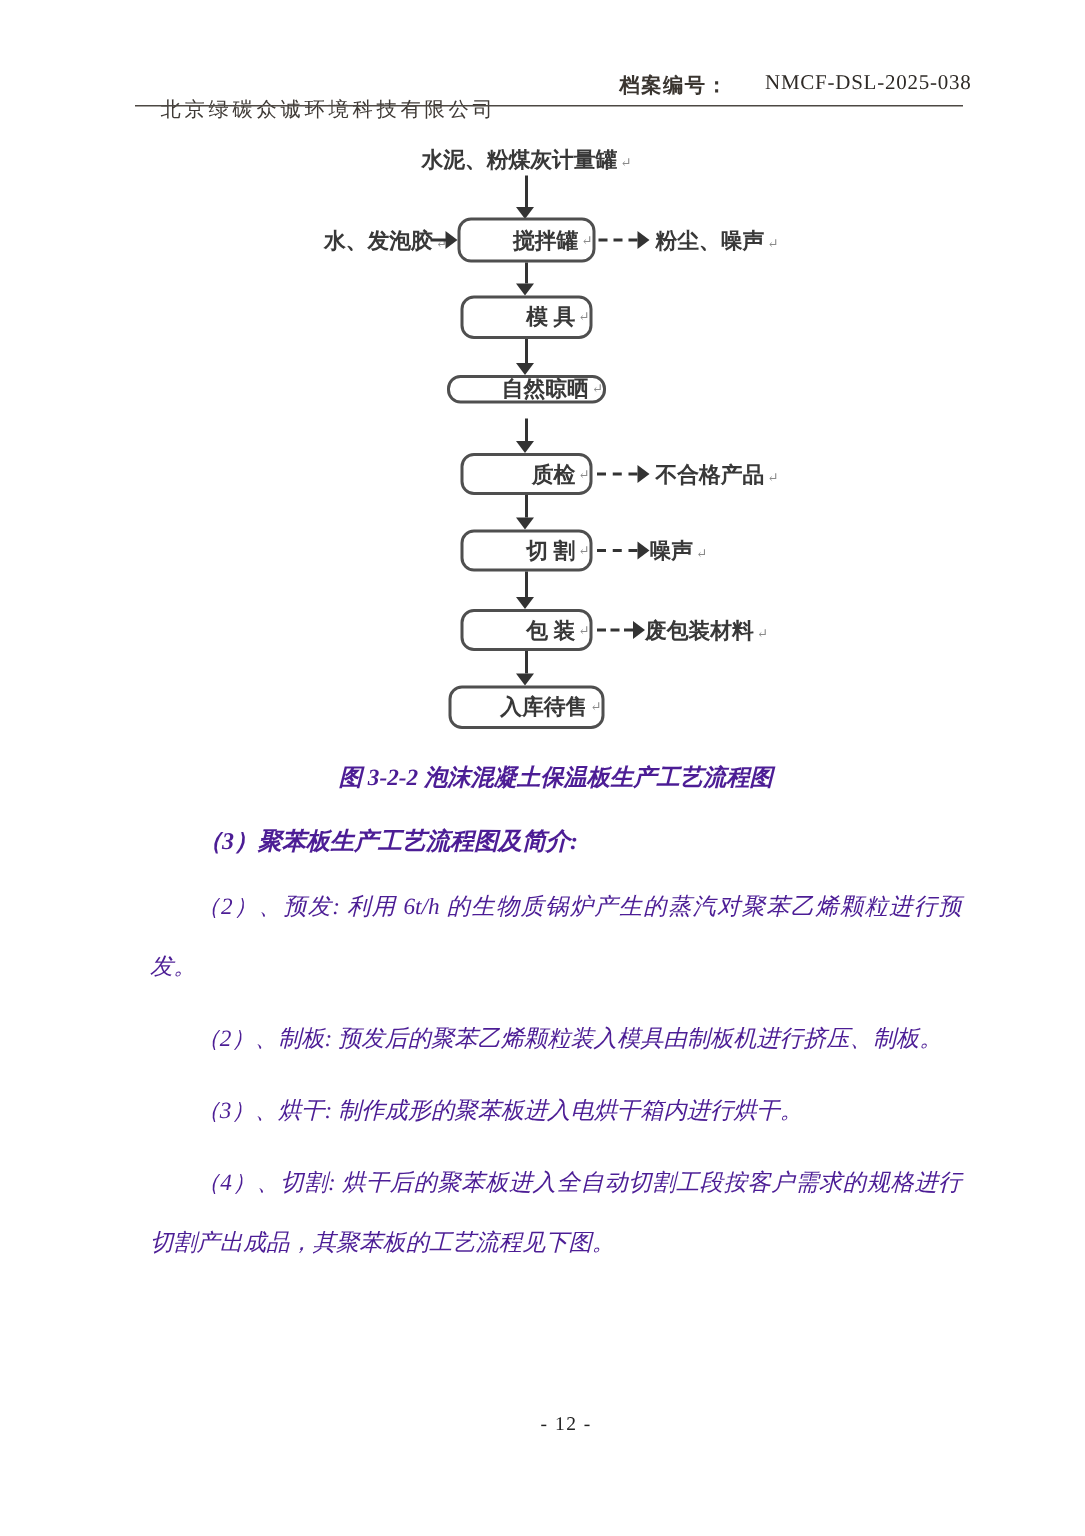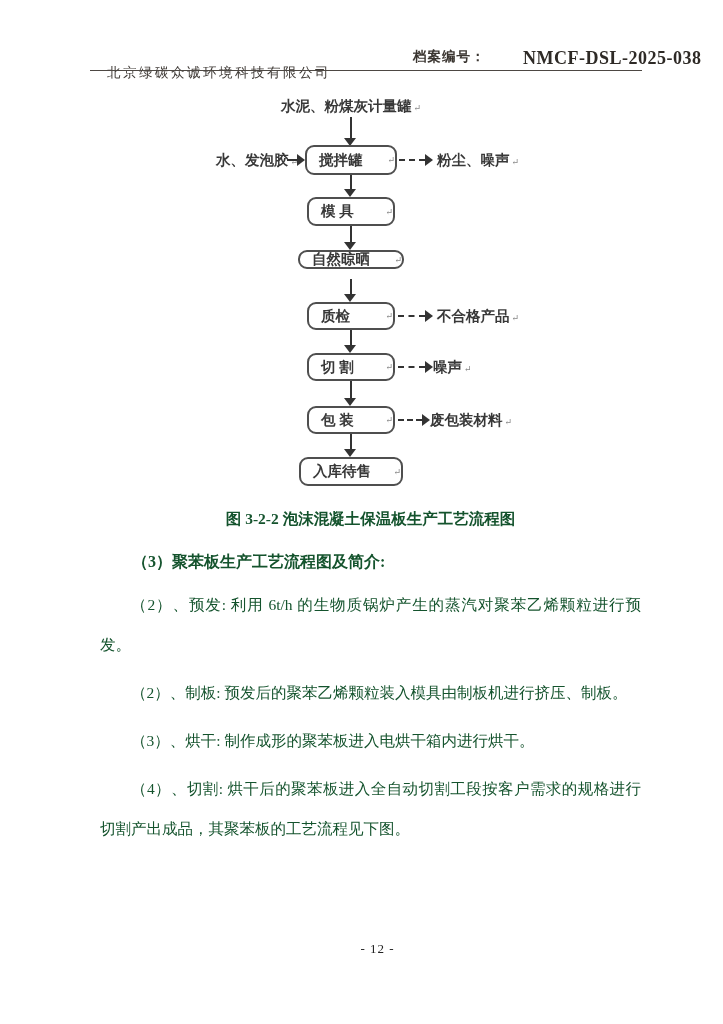--- a/index.html
+++ b/index.html
@@ -15,38 +15,38 @@
   .hdr-company{
     position:absolute;left:107px;top:64px;
     font-size:13.5px;letter-spacing:2.5px;color:#3f3a36;
   }
   .hdr-archive-label{
     position:absolute;left:413px;top:48px;
     font-size:13.5px;font-weight:bold;color:#3a3530;letter-spacing:1px;
   }
   .hdr-archive-number{
     position:absolute;left:510px;top:48px;
-    font-size:18px;font-weight:bold;color:#2e2a26;letter-spacing:.5px;margin-left:13px;
+    font-size:14px;font-weight:normal;color:#2e2a26;letter-spacing:.5px;
   }
   .hdr-rule{
     position:absolute;left:90px;top:70px;width:552px;height:1px;
     background:#4d4843;
   }
   
   .fc{position:absolute;left:0;top:0;width:723px;height:500px;}
   .fc-label{
     position:absolute;
     font-size:14.5px;font-weight:bold;color:#383838;
     white-space:nowrap;
   }
   .fc-box{
     position:absolute;
     box-sizing:border-box;
     border:2px solid #4f4f4f;border-radius:9px;background:#ffffff;
-    display:flex;align-items:center;justify-content:space-between;
+    display:flex;align-items:center;justify-content:flex-end;
     font-size:14.5px;font-weight:bold;color:#383838;
     white-space:nowrap;
     padding-left:12px;
   }
   .retmark{font-size:9px;color:#8a8a8a;font-weight:normal;margin-left:2px;}
   .varrow{position:absolute;left:350px;width:2px;background:#333333;}
   .vhead{
     position:absolute;left:344px;width:0;height:0;
     border-left:6px solid transparent;border-right:6px solid transparent;
     border-top:8px solid #333333;
@@ -54,21 +54,21 @@
   .hline{position:absolute;height:0;border-top:2px solid #333333;}
   .hdash{position:absolute;height:0;border-top:2px dashed #333333;}
   .rhead{
     position:absolute;width:0;height:0;
     border-top:6px solid transparent;border-bottom:6px solid transparent;
     border-left:8px solid #333333;
   }
   
   .content{
     position:absolute;left:100px;top:505px;width:541px;
-    font-size:15.5px;line-height:40px;color:#14532d;
+    font-size:15.5px;line-height:40px;color:#4c1d95;font-style:italic;
   }
   .caption{
     text-align:center;font-weight:bold;font-size:15.5px;
     margin:0 0 0 0;line-height:28px;
   }
   .section-heading{
     font-weight:bold;font-size:16px;
     margin:14px 0 0 0;line-height:30px;text-indent:2em;
   }
   .para{

